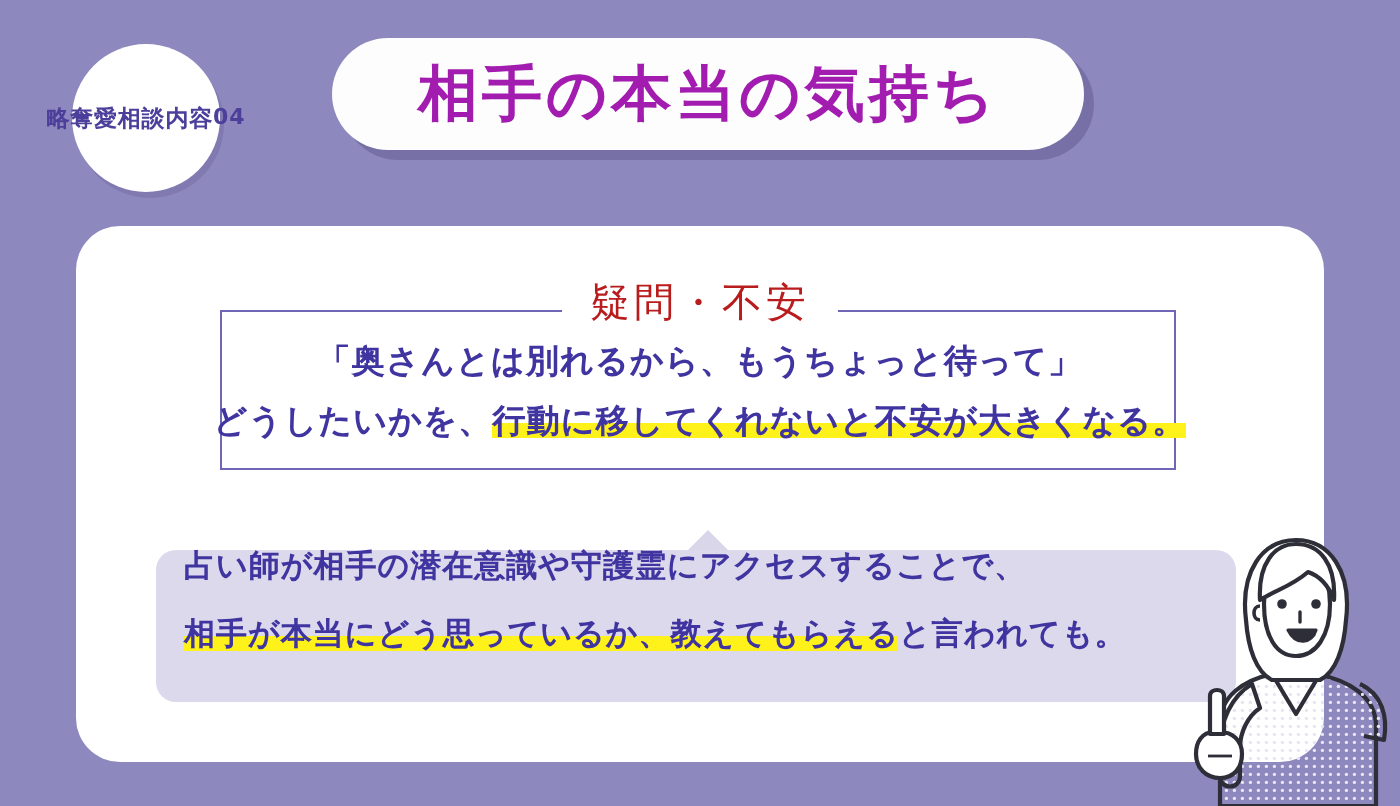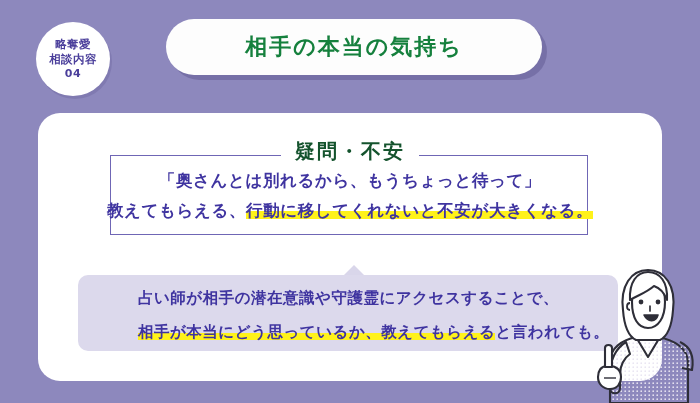--- a/index.html
+++ b/index.html
@@ -24,21 +24,21 @@
   
   .badge {
     position: absolute;
     left: 36px;
     top: 22px;
     width: 74px;
     height: 74px;
     border-radius: 50%;
     background: #ffffff;
     display: flex;
-    flex-direction: column;
+    flex-direction: row;
     align-items: center;
     justify-content: center;
     box-shadow: 2px 3px 0 rgba(70,62,120,0.18);
   }
   .badge-line {
     color: #4b3f9b;
     font-size: 11.5px;
     font-weight: bold;
     line-height: 1.30;
     letter-spacing: 0.4px;
@@ -68,22 +68,22 @@
     top: 19px;
     width: 376px;
     height: 56px;
     border-radius: 28px;
     background: #fdfdfd;
     display: flex;
     align-items: center;
     justify-content: center;
   }
   .title-text {
-    color: #15803d;
-    font-size: 22px;
+    color: #a21caf;
+    font-size: 30px;
     font-weight: bold;
     letter-spacing: 2px;
     white-space: nowrap;
   }
 
   
   .card {
     position: absolute;
     left: 38px;
     top: 113px;
@@ -108,23 +108,23 @@
     position: absolute;
     left: 0;
     right: 0;
     top: 138px;
     text-align: center;
   }
   .quote-heading .label {
     display: inline-block;
     background: #ffffff;
     padding: 0 14px;
-    color: #14532d;
+    color: #b91c1c;
     font-size: 20px;
-    font-weight: bold;
+    font-weight: normal;
     letter-spacing: 2px;
   }
 
   .quote-lines {
     position: absolute;
     left: 0;
     right: 0;
     top: 166px;
     text-align: center;
     pointer-events: none;
@@ -159,23 +159,22 @@
     left: 78px;
     top: 275px;
     width: 540px;
     height: 76px;
     background: #dcd9ec;
     border-radius: 10px;
   }
   .answer-lines {
     position: absolute;
     left: 92px;
-    top: 281px;
+    top: 266px;
     width: 520px;
-    margin-left: 46px;
   }
   .a-line {
     color: #3f34a0;
     font-size: 15.5px;
     font-weight: bold;
     letter-spacing: 0.5px;
     line-height: 34px;
     white-space: nowrap;
   }
 
@@ -207,21 +206,21 @@
 
   <div class="card"></div>
 
   <div class="quote-box"></div>
   <div class="quote-heading">
     <span class="label">疑問・不安</span>
   </div>
 
   <div class="quote-lines">
     <div class="q-line">「奥さんとは別れるから、もうちょっと待って」</div>
-    <div class="q-line"><span>教えてもらえる、</span><span class="hl">行動に移してくれないと不安が大きくなる。</span></div>
+    <div class="q-line"><span>どうしたいかを、</span><span class="hl">行動に移してくれないと不安が大きくなる。</span></div>
   </div>
 
   <div class="arrow"></div>
 
   <div class="answer-box"></div>
   <div class="answer-lines">
     <div class="a-line">占い師が相手の潜在意識や守護霊にアクセスすることで、</div>
     <div class="a-line"><span class="hl">相手が本当にどう思っているか、教えてもらえる</span><span>と言われても。</span></div>
   </div>
 

